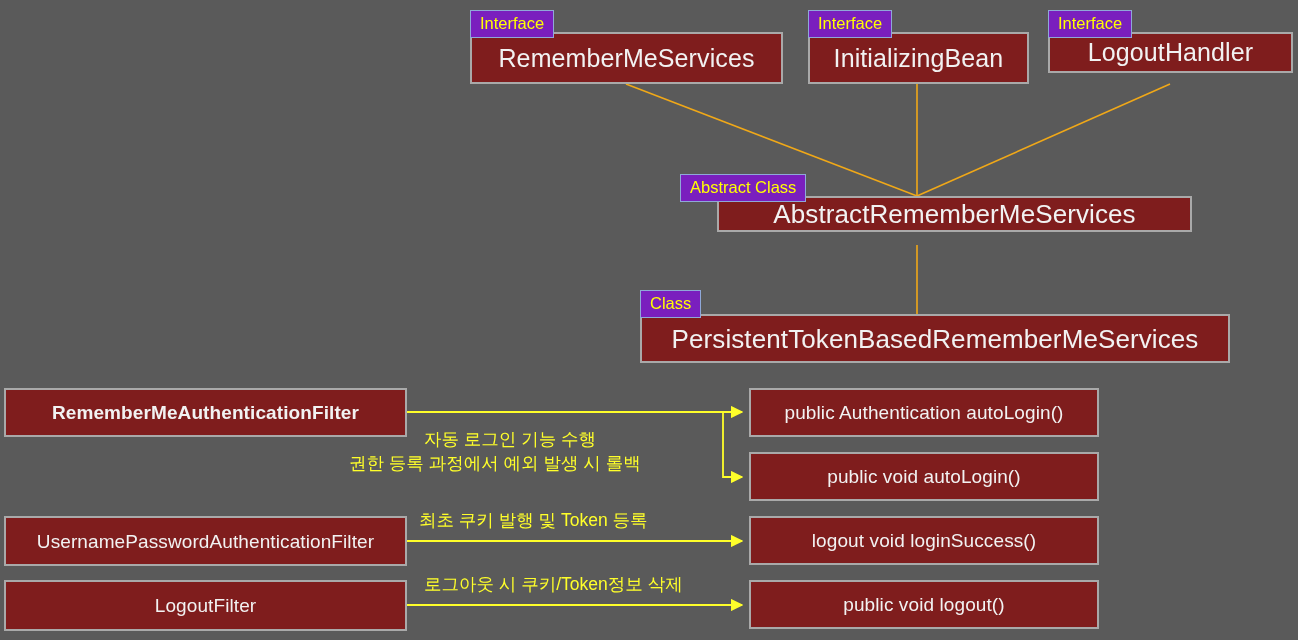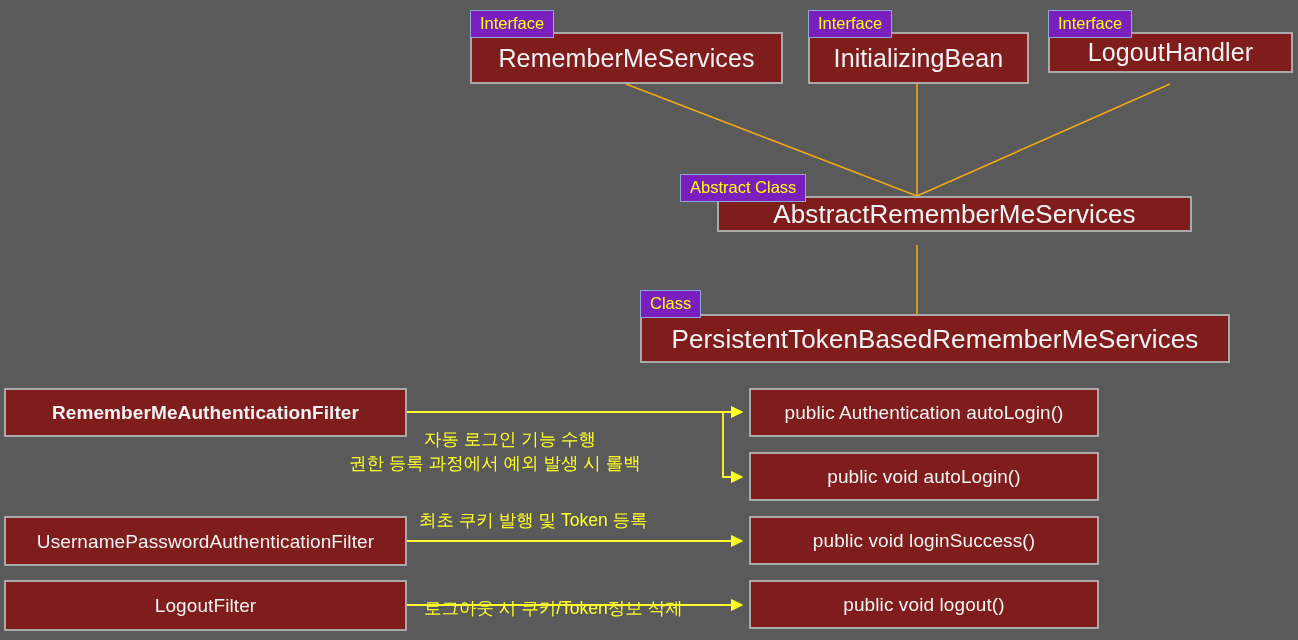--- a/index.html
+++ b/index.html
@@ -148,28 +148,28 @@
 
   <div class="node" style="left:749px; top:388px; width:350px; height:49px;">
     <span class="nodetext t-method">public Authentication autoLogin()</span>
   </div>
 
   <div class="node" style="left:749px; top:452px; width:350px; height:49px;">
     <span class="nodetext t-method">public void autoLogin()</span>
   </div>
 
   <div class="node" style="left:749px; top:516px; width:350px; height:49px;">
-    <span class="nodetext t-method">public void loginSuccess()</span>
+    <span class="nodetext t-method">logout void loginSuccess()</span>
   </div>
 
   <div class="node" style="left:749px; top:580px; width:350px; height:49px;">
     <span class="nodetext t-method">public void logout()</span>
   </div>
 
   <div class="edge-label" style="left:424px; top:383px;margin-top:48px;">자동 로그인 기능 수행</div>
 
   <div class="edge-label" style="left:349px; top:455px;text-align:right;">권한 등록 과정에서 예외 발생 시 롤백</div>
 
   <div class="edge-label" style="left:419px; top:512px;">최초 쿠키 발행 및 Token 등록</div>
 
-  <div class="edge-label" style="left:424px; top:576px;margin-top:24px;">로그아웃 시 쿠키/Token정보 삭제</div>
+  <div class="edge-label" style="left:424px; top:576px;">로그아웃 시 쿠키/Token정보 삭제</div>
 
 </div>
 
 </body></html>

